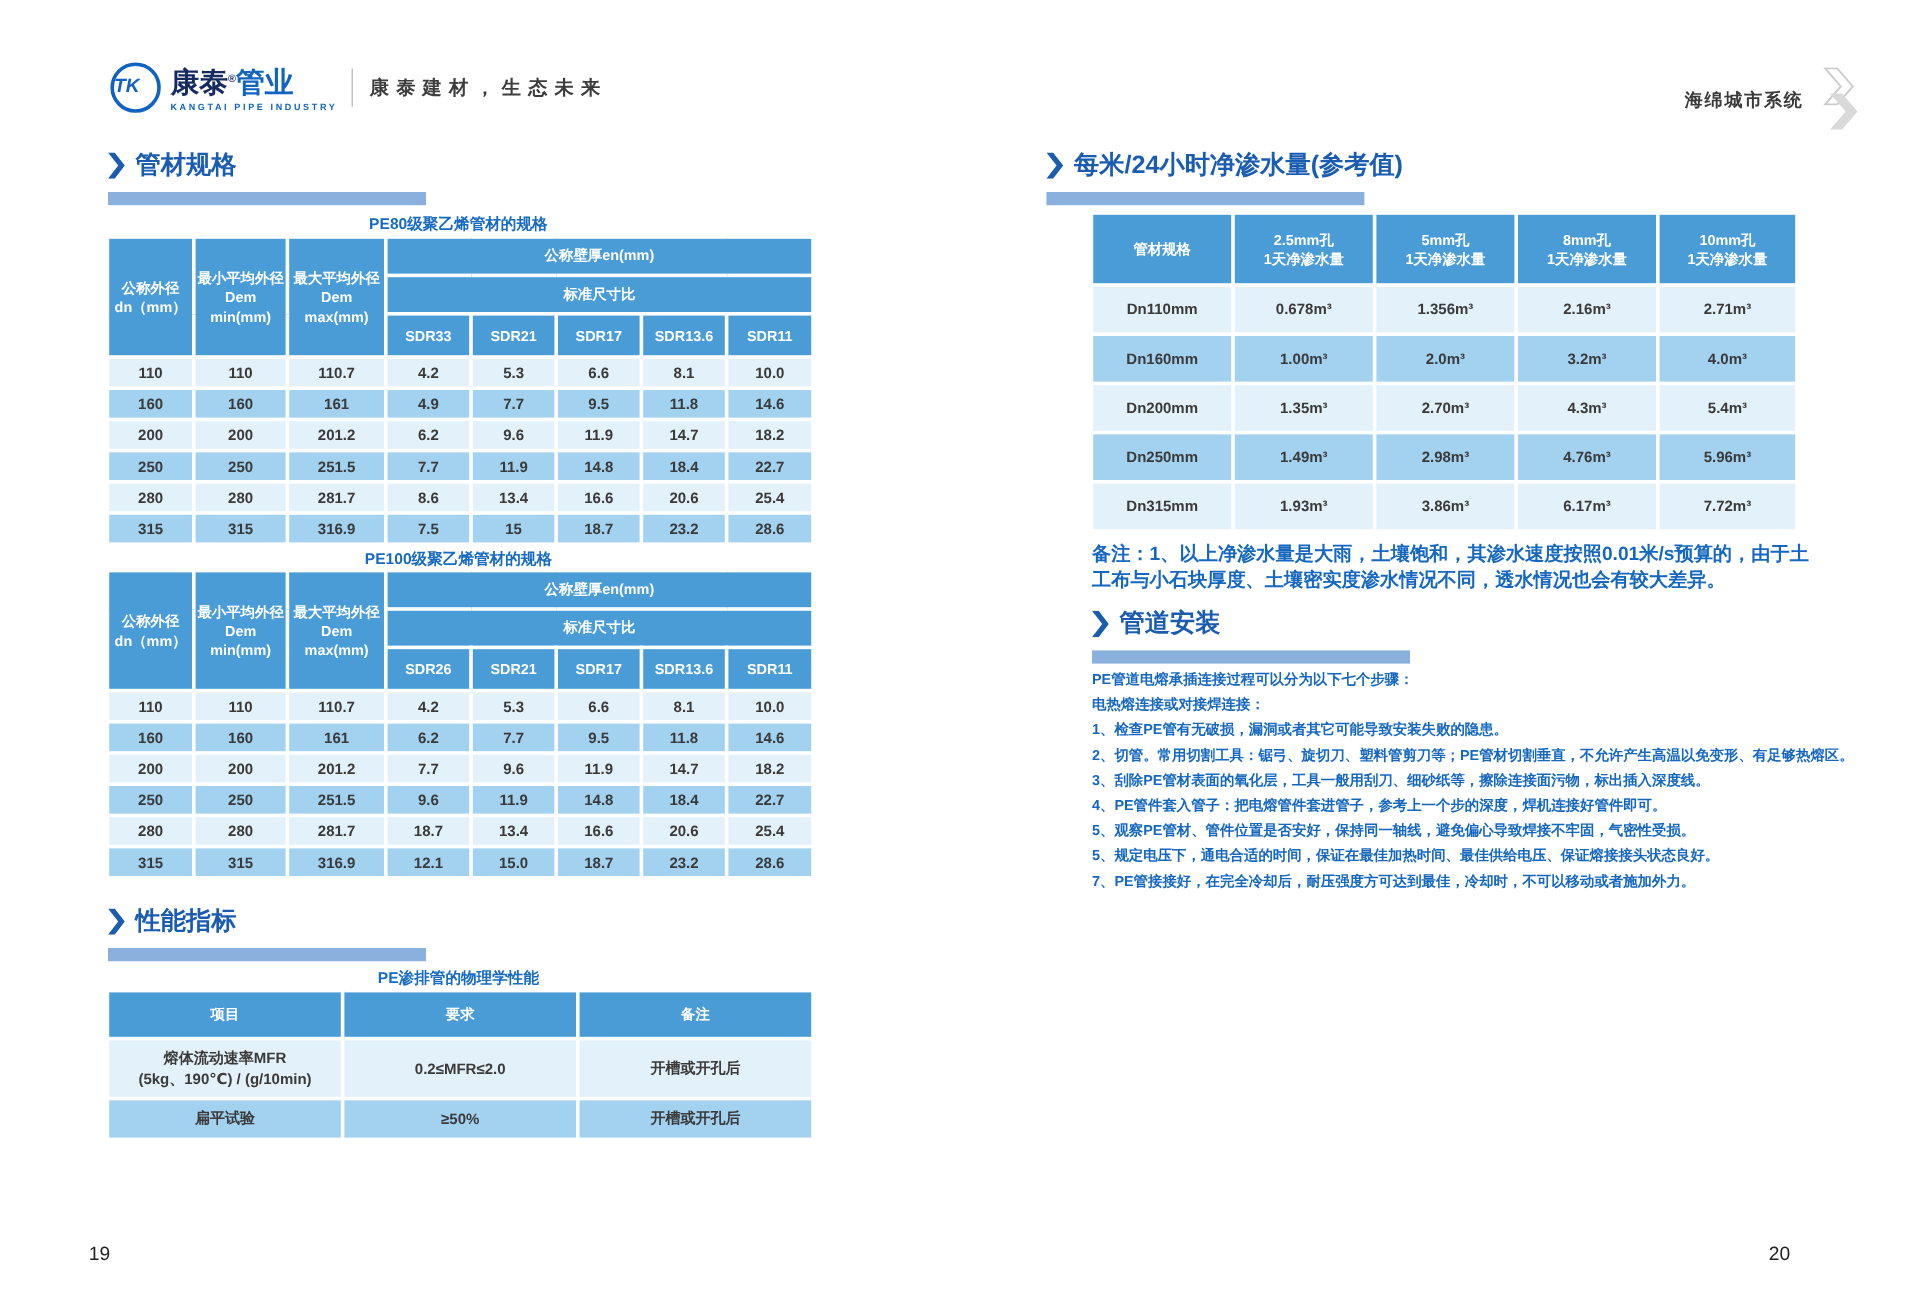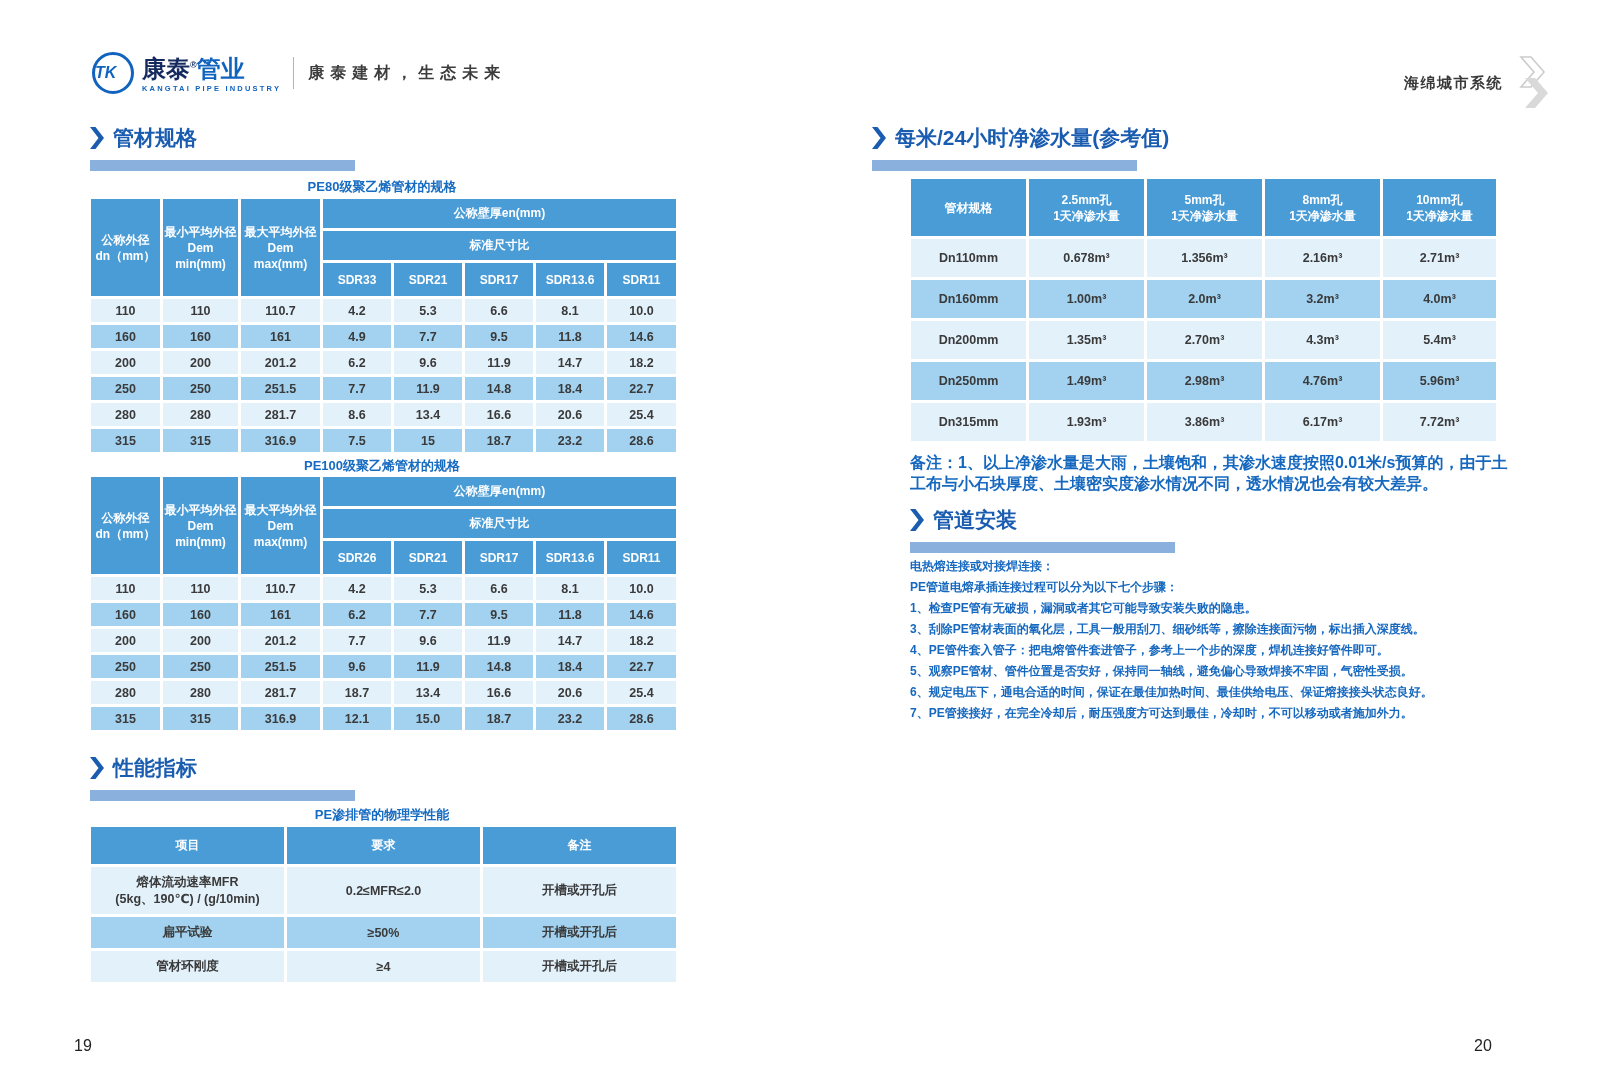--- a/index.html
+++ b/index.html
@@ -327,25 +327,20 @@
             <span>(5kg、190℃) / (g/10min)</span>
           </td>
       <td>0.2≤MFR≤2.0</td>
       <td>开槽或开孔后</td>
     </tr>
     <tr class="r1 md">
       <td>扁平试验</td>
       <td>≥50%</td>
       <td>开槽或开孔后</td>
     </tr>
-    <tr class="r2 lt">
-      <td>管材环刚度</td>
-      <td>≥4</td>
-      <td>开槽或开孔后</td>
-    </tr>
   </tbody>
     </table>
 
   <div class="page-num" id="pg-left">19</div>
 
   <div class="sec" id="sec-seep" style="left:872px;top:126px;">
     <div class="sec-title">
       <svg width="14" height="22" viewBox="0 0 14 22">
           <path d="M0 0 h5.5 l8.5 11 -8.5 11 h-5.5 l8.5 -11 z" fill="#1a5cb0"></path>
         </svg>
@@ -428,25 +423,26 @@
     <div class="sec-title">
       <svg width="14" height="22" viewBox="0 0 14 22">
           <path d="M0 0 h5.5 l8.5 11 -8.5 11 h-5.5 l8.5 -11 z" fill="#1a5cb0"></path>
         </svg>
       <span>管道安装</span>
     </div>
     <div class="sec-bar"></div>
   </div>
 
   <div class="install-text">
+    <p>PE管道电熔承插连接过程可以分为以下七个步骤：</p>
     <p>电热熔连接或对接焊连接：</p>
-    <p>PE管道电熔承插连接过程可以分为以下七个步骤：</p>
     <p>1、检查PE管有无破损，漏洞或者其它可能导致安装失败的隐患。</p>
+    <p>2、切管。常用切割工具：锯弓、旋切刀、塑料管剪刀等；PE管材切割垂直，不允许产生高温以免变形、有足够热熔区。</p>
     <p>3、刮除PE管材表面的氧化层，工具一般用刮刀、细砂纸等，擦除连接面污物，标出插入深度线。</p>
     <p>4、PE管件套入管子：把电熔管件套进管子，参考上一个步的深度，焊机连接好管件即可。</p>
     <p>5、观察PE管材、管件位置是否安好，保持同一轴线，避免偏心导致焊接不牢固，气密性受损。</p>
-    <p>6、规定电压下，通电合适的时间，保证在最佳加热时间、最佳供给电压、保证熔接接头状态良好。</p>
+    <p>5、规定电压下，通电合适的时间，保证在最佳加热时间、最佳供给电压、保证熔接接头状态良好。</p>
     <p>7、PE管接接好，在完全冷却后，耐压强度方可达到最佳，冷却时，不可以移动或者施加外力。</p>
   </div>
 
   <div class="page-num" id="pg-right">20</div>
 
 </div>
 
 </body></html>

